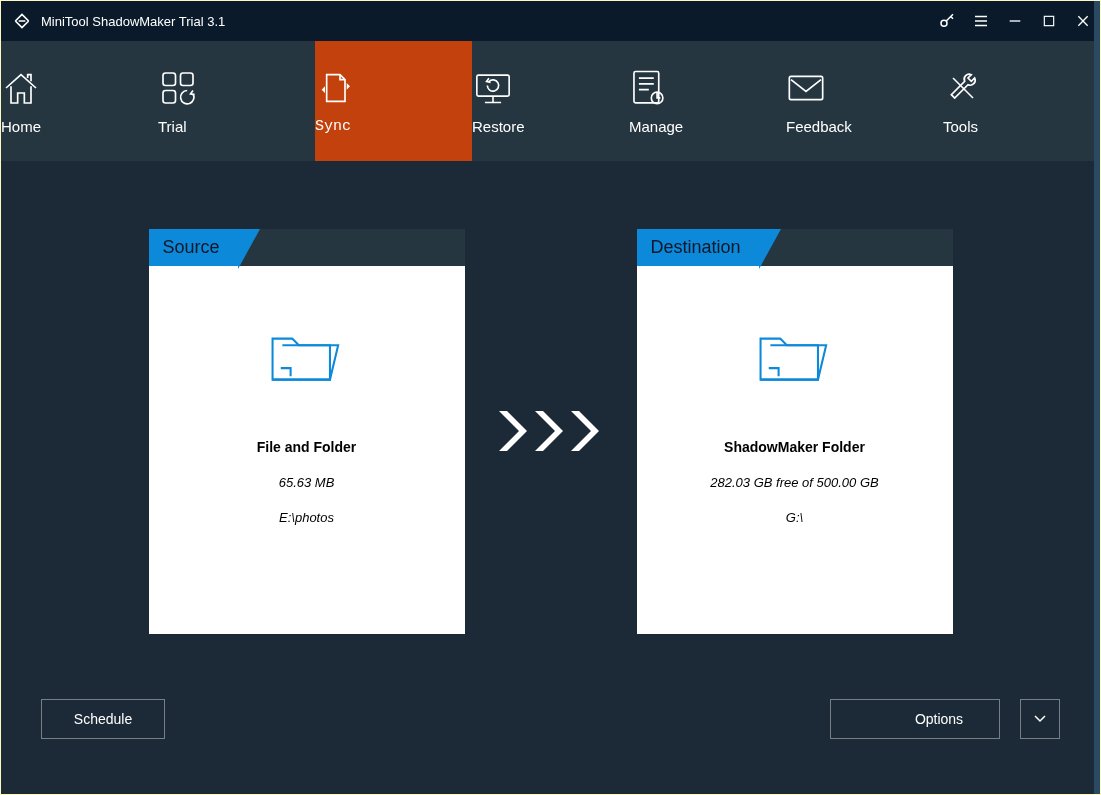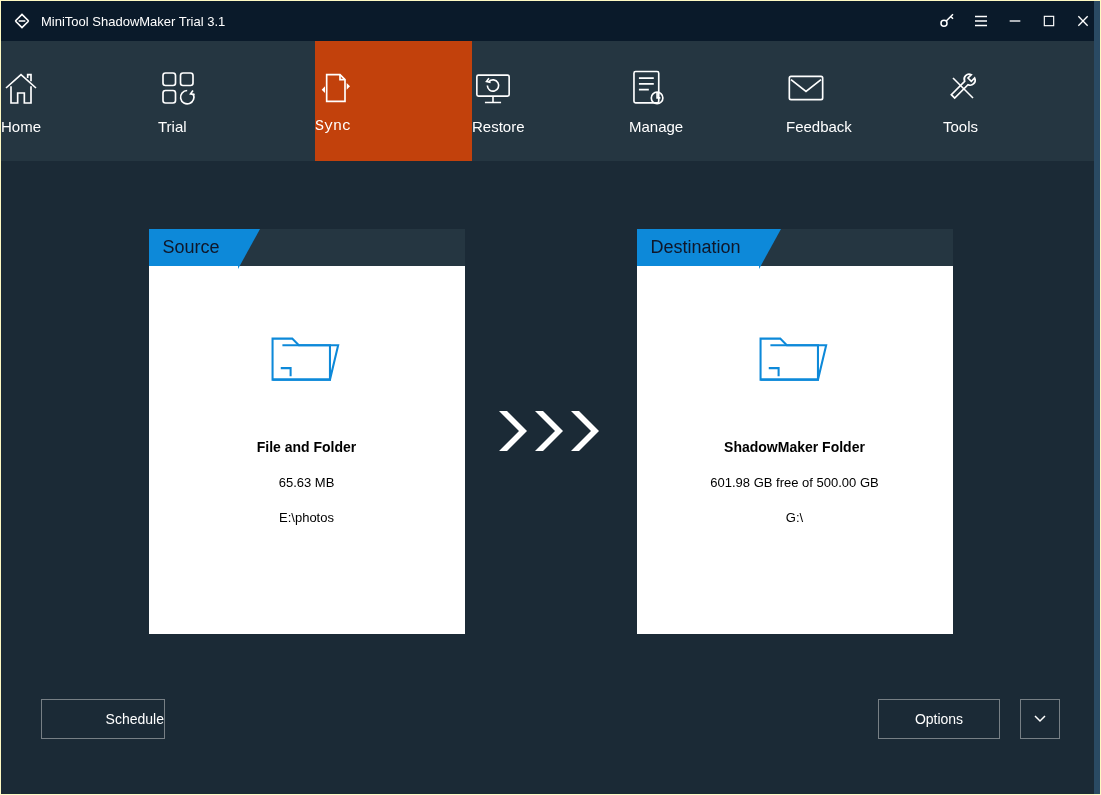--- a/index.html
+++ b/index.html
@@ -14,26 +14,26 @@
   .nav-item.active{background:#c2410c;font-family:Liberation Mono, monospace;}
   .nav-item .nav-icon{height:40px;display:flex;align-items:center;justify-content:center;}
   .content{position:absolute;left:0;top:162px;right:0;bottom:95px;display:flex;align-items:center;justify-content:center;gap:30px;}
   .card{width:316px;height:405px;background:#ffffff;display:flex;flex-direction:column;}
   .card-header{position:relative;background:#253641;}
   .card-tab{display:inline-block;background:#0d89d9;color:#0f172a;font-size:18px;padding:8px 18px 8px 14px;position:relative;}
   .card-tab::after{content:"";position:absolute;top:0;right:-22px;width:0;height:0;border-top:0 solid transparent;border-bottom:40px solid transparent;border-left:22px solid #0d89d9;}
   .card-body{flex:1;display:flex;flex-direction:column;align-items:center;padding-top:55px;color:#000;font-size:13px;text-align:center;}
   .card-body .folder-icon{margin-bottom:50px;}
   .card-body .card-title{font-weight:bold;font-size:14px;margin-bottom:20px;}
-  .card-body .card-line{margin-bottom:20px;}
+  .card-body .card-line{margin-bottom:20px;font-style:italic;}
   .arrows{display:flex;align-items:center;gap:0px;}
   .bottombar{position:absolute;left:40px;right:40px;bottom:55px;height:40px;display:flex;align-items:center;}
   .btn{height:38px;display:flex;align-items:center;justify-content:center;color:#fff;font-size:14px;border:1px solid #777f85;background:transparent;cursor:pointer;}
-  .btn.schedule{width:122px;justify-content:flex-end;}
-  .btn.options{width:120px;}
+  .btn.schedule{width:122px;}
+  .btn.options{width:120px;padding-left:48px;}
   .btn.syncnow{width:153px;border:2px solid #ff0000;}
   .btn.chev{width:38px;}
   .bottom-spacer{flex:1;}
   .gap{width:10px;}
   .scrollbar{position:absolute;right:0;top:0;bottom:0;width:6px;background:#2a4a63;}
   svg{display:block;}
 </style>
 </head>
 <body>
 
@@ -185,21 +185,21 @@
       </div>
       <div class="card-body">
         <div class="folder-icon">
           <svg width="82" height="68" viewBox="0 0 100 80" fill="none" stroke="#0d89d9" stroke-width="2.5">
             <path d="M8 20 V70 H78 V28 H40 L32 20 Z"></path>
             <path d="M20 28 H88 L78 70 H8"></path>
             <path d="M18 56 H30 V66"></path>
           </svg>
         </div>
         <div class="card-title">ShadowMaker Folder</div>
-        <div class="card-line">601.98 GB free of 500.00 GB</div>
+        <div class="card-line">282.03 GB free of 500.00 GB</div>
         <div class="card-line">G:\</div>
       </div>
     </div>
 
   </div>
 
   <div class="bottombar">
     <div class="btn schedule">
       <span>Schedule</span>
     </div>

